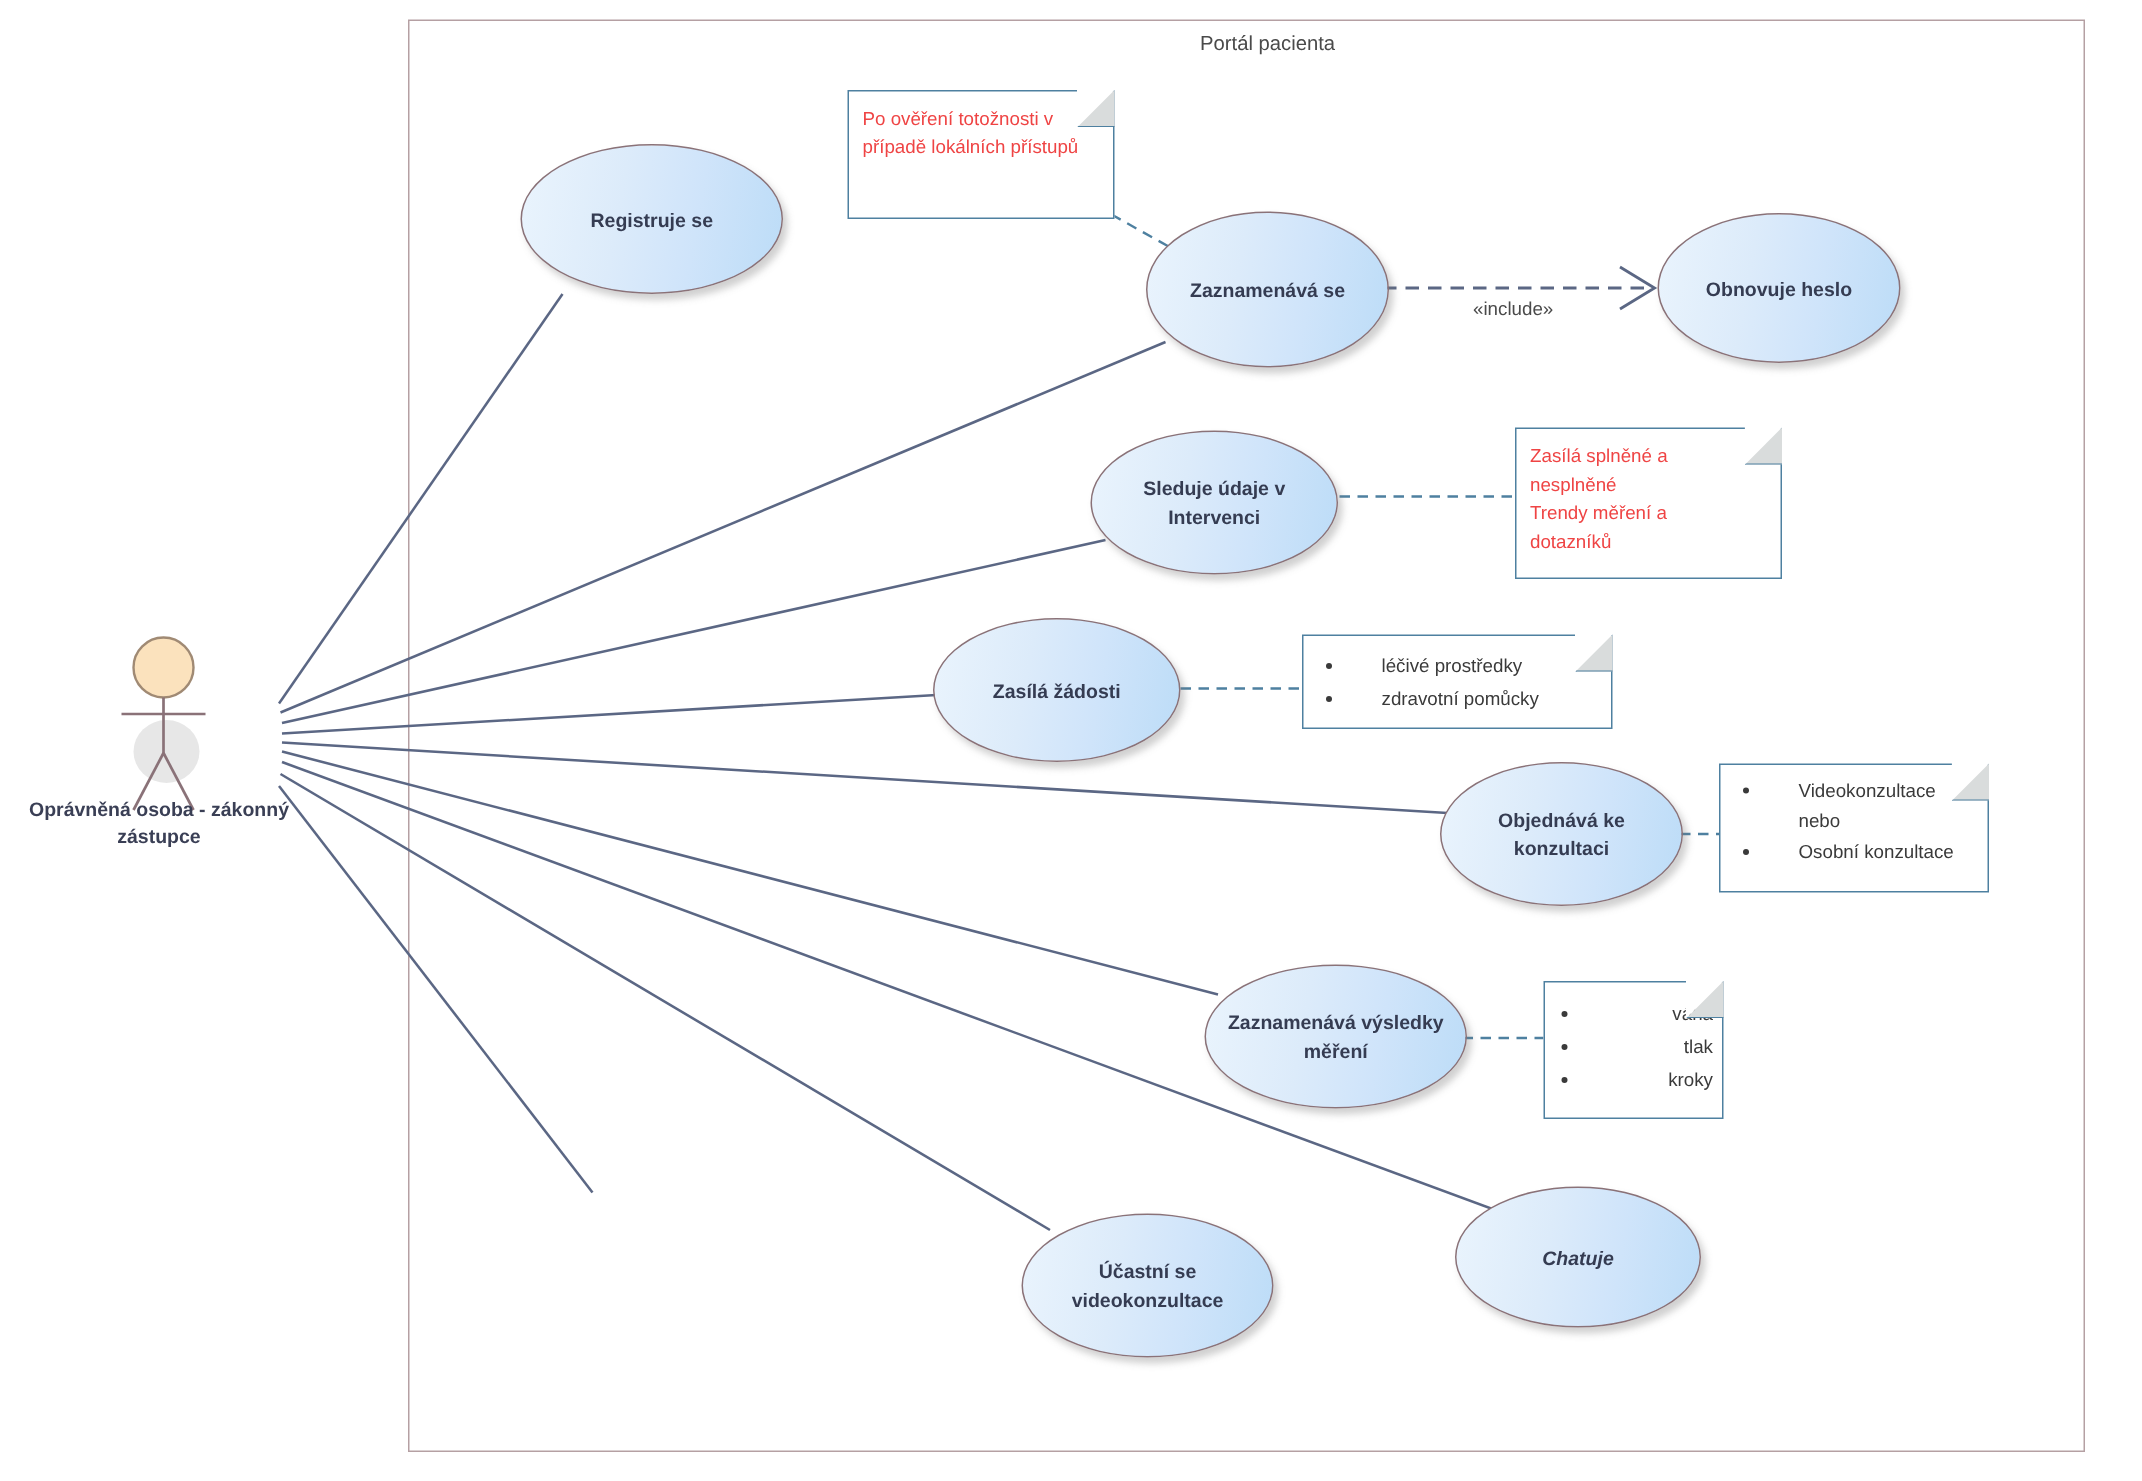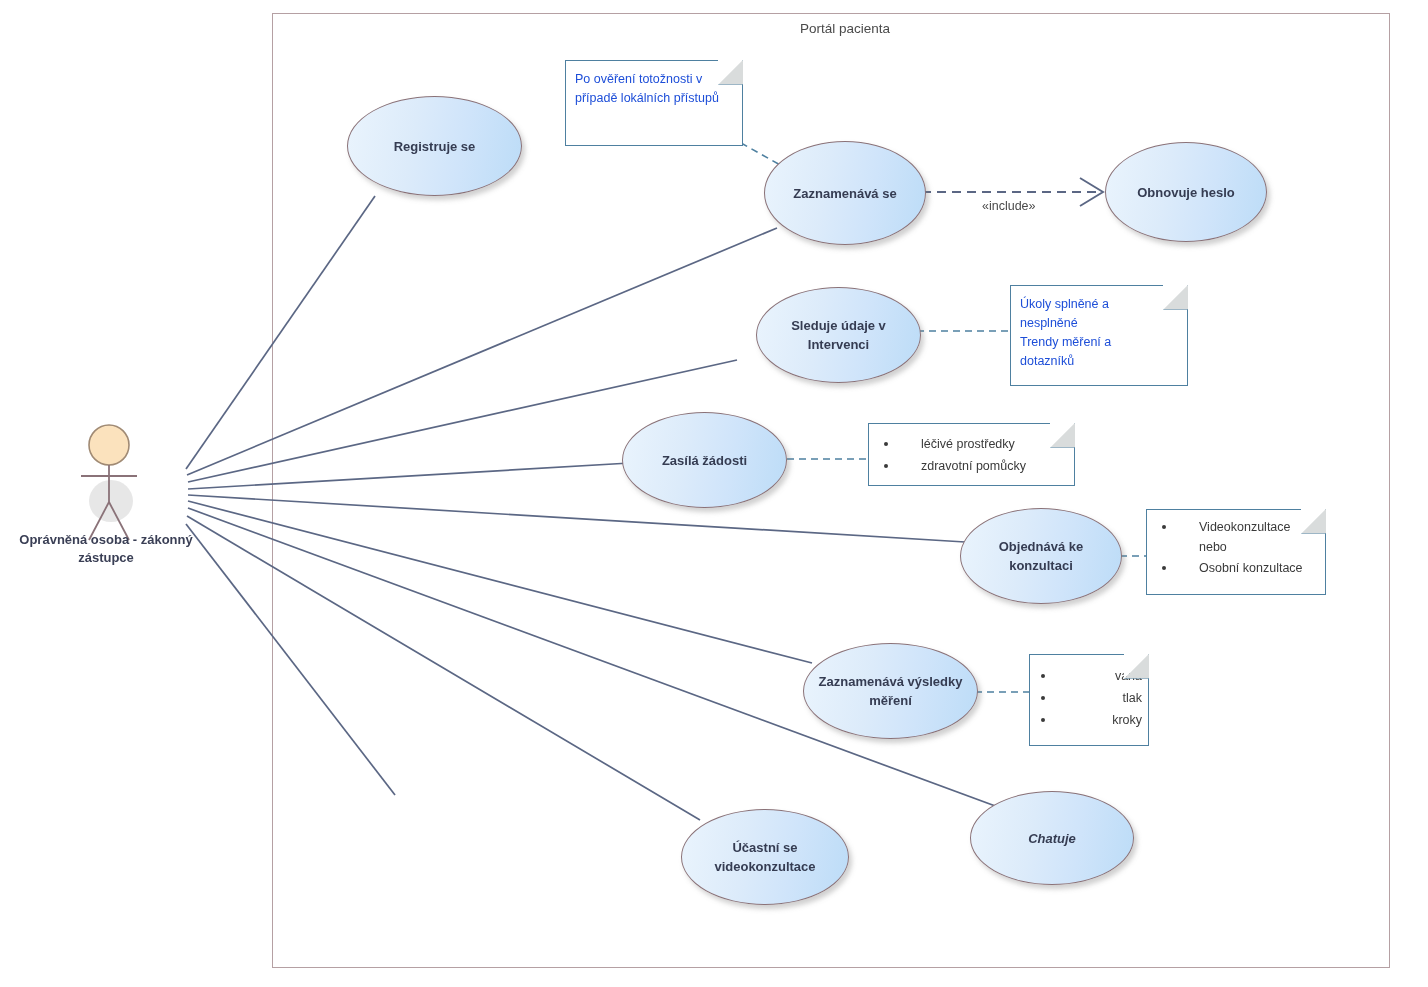--- a/index.html
+++ b/index.html
@@ -30,21 +30,21 @@
 
   
   .note{position:absolute;background:#ffffff;box-sizing:border-box;
         border:1.4px solid #4e80a0;}
   .note .fold{position:absolute;right:-1.4px;top:-1.4px;width:24px;height:24px;
               background:#d9dcdc;
               border-left:1.4px solid #4e80a0;border-bottom:1.4px solid #4e80a0;
               clip-path:polygon(100% 0,100% 100%,0 100%);}
   .note .mask{position:absolute;right:-2px;top:-2px;width:26px;height:26px;
               background:#ffffff;clip-path:polygon(0 0,100% 0,0 100%);}
-  .note .body{position:relative;color:#1d4ed8;font-size:12.5px;line-height:19px;
+  .note .body{position:relative;color:#ef4444;font-size:12.5px;line-height:19px;
               padding:9px 10px 6px 9px;white-space:pre-line;}
   .note ul{margin:0;padding:9px 6px 6px 30px;list-style:disc;}
   .note ul li{color:#3a3a3a;font-size:12.5px;line-height:21px;padding-left:22px;}
   .note ul li::marker{font-size:13px;}
 
   .stereo{position:absolute;color:#4a4a4a;font-size:12.5px;white-space:nowrap;}
 </style>
 </head>
 <body>
 
@@ -101,21 +101,21 @@
   </div>
 
   <div class="uc" style="left:764px;top:141px;width:162px;height:104px;">
     <span>Zaznamenává se</span>
   </div>
 
   <div class="uc" style="left:1105px;top:142px;width:162px;height:100px;">
     <span>Obnovuje heslo</span>
   </div>
 
-  <div class="uc" style="left:756px;top:287px;width:165px;height:96px;">
+  <div class="uc" style="left:727px;top:287px;width:165px;height:96px;">
     <span>Sleduje údaje v
 Intervenci</span>
   </div>
 
   <div class="uc" style="left:622px;top:412px;width:165px;height:96px;">
     <span>Zasílá žádosti</span>
   </div>
 
   <div class="uc" style="left:960px;top:508px;width:162px;height:96px;">
     <span>Objednává ke
@@ -140,21 +140,21 @@
   <div class="note" style="left:565px;top:60px;width:178px;height:86px;">
     <div class="mask"></div>
     <div class="fold"></div>
     <div class="body">Po ověření totožnosti v
 případě lokálních přístupů</div>
   </div>
 
   <div class="note" style="left:1010px;top:285px;width:178px;height:101px;">
     <div class="mask"></div>
     <div class="fold"></div>
-    <div class="body">Úkoly splněné a
+    <div class="body">Zasílá splněné a
 nesplněné
 Trendy měření a
 dotazníků</div>
   </div>
 
   <div class="note" style="left:868px;top:423px;width:207px;height:63px;">
     <div class="mask"></div>
     <div class="fold"></div>
     <ul>
       <li>léčivé prostředky</li>

